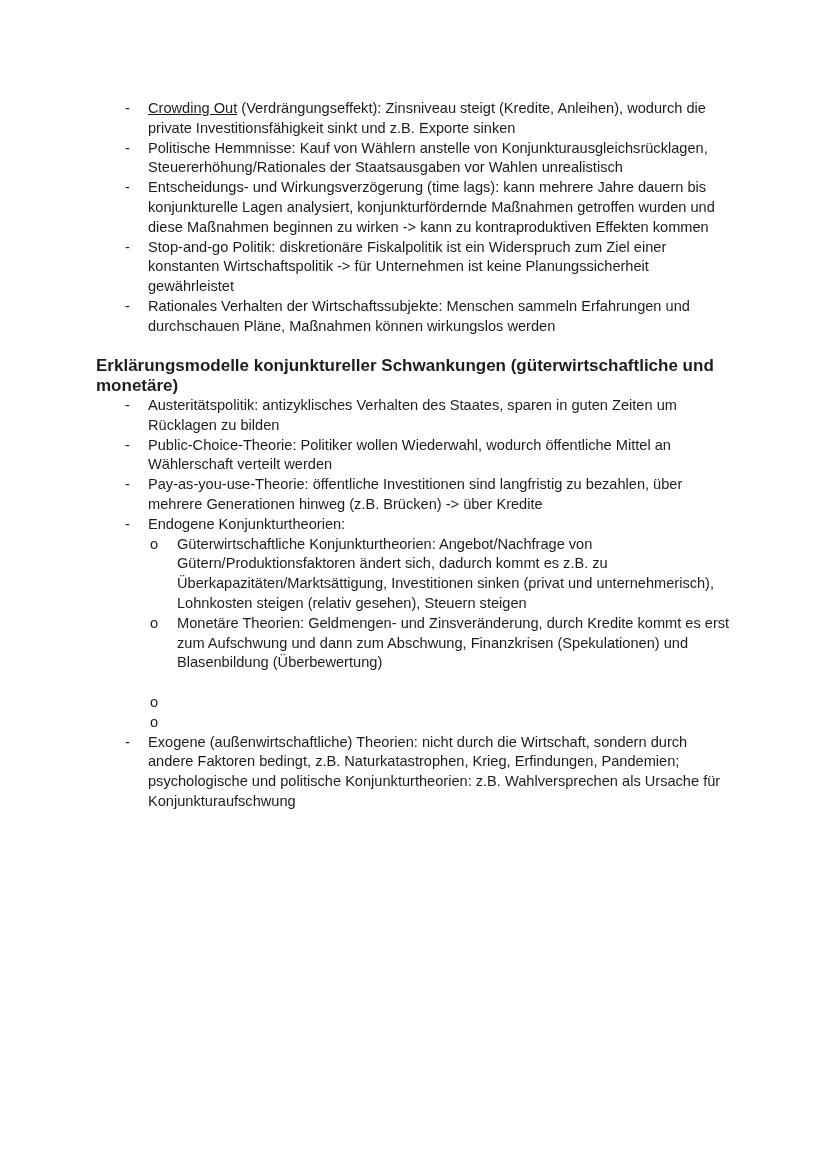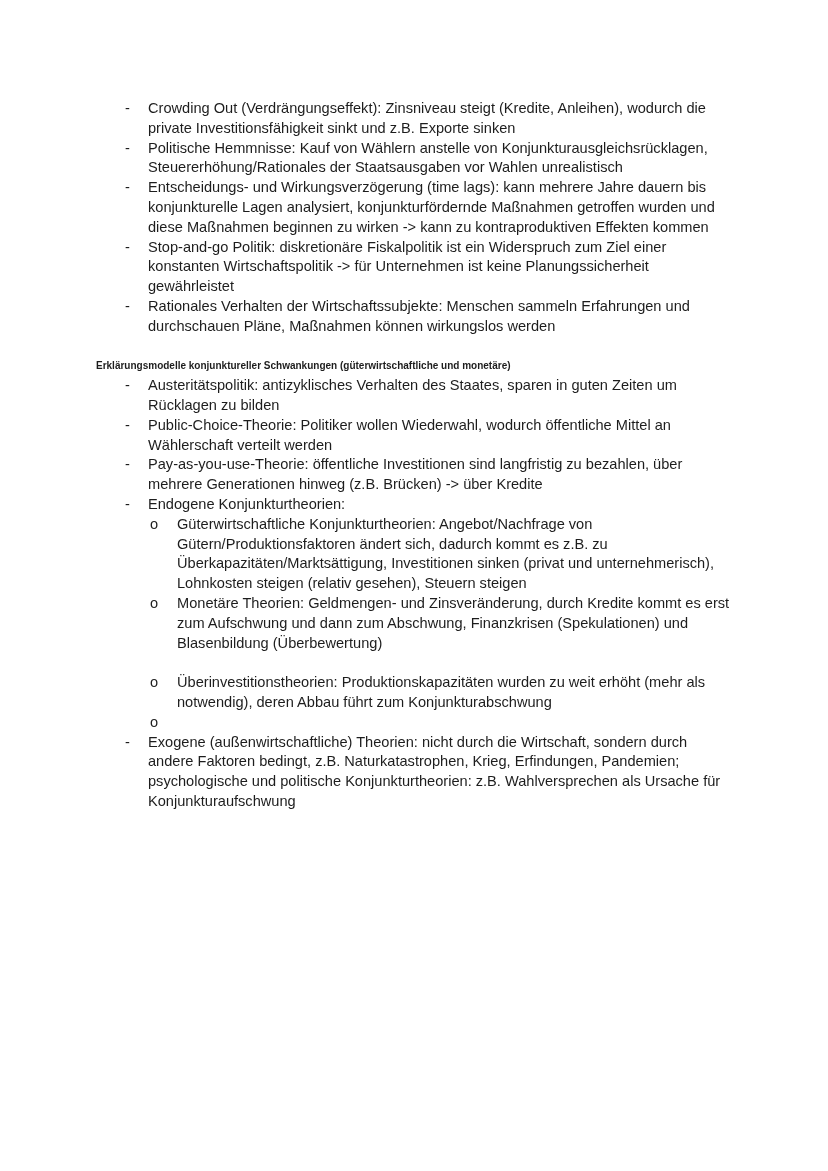--- a/index.html
+++ b/index.html
@@ -17,24 +17,24 @@
   .page {
     width: 828px;
     height: 1171px;
     padding: 99px 95px 0 96px;
   }
   .row { display: flex; align-items: flex-start; }
   .mk { flex: none; user-select: none; }
   .mk1 { width: 23px; margin-left: 29px; }
   .mk2 { width: 27px; margin-left: 54px; }
   .tx { flex: 1; }
-  .u { }
+  .u { text-decoration: underline; }
   .heading {
     font-weight: bold;
-    font-size: 10px;
+    font-size: 17px;
     line-height: 19.8px;
     margin: 19.8px 0 0 0;
   }
   .blank { height: 19.8px; }
 </style>
 </head>
 <body>
 
 <div class="page">
 
@@ -100,21 +100,20 @@
 
       <div class="row">
         <span class="mk mk2">o</span>
         <div class="tx">Monetäre Theorien: Geldmengen- und Zinsveränderung, durch Kredite kommt es erst zum Aufschwung und dann zum Abschwung, Finanzkrisen (Spekulationen) und Blasenbildung (Überbewertung)</div>
       </div>
 
       <div class="blank"></div>
 
       <div class="row">
         <span class="mk mk2">o</span>
-        <div class="tx">Überinvestitionstheorien: Produktionskapazitäten wurden zu weit erhöht (mehr als notwendig), deren Abbau führt zum Konjunkturabschwung</div>
       </div>
 
       <div class="row">
         <span class="mk mk2">o</span>
       </div>
 
     </div>
 
     <div class="row">
       <span class="mk mk1">-</span>

